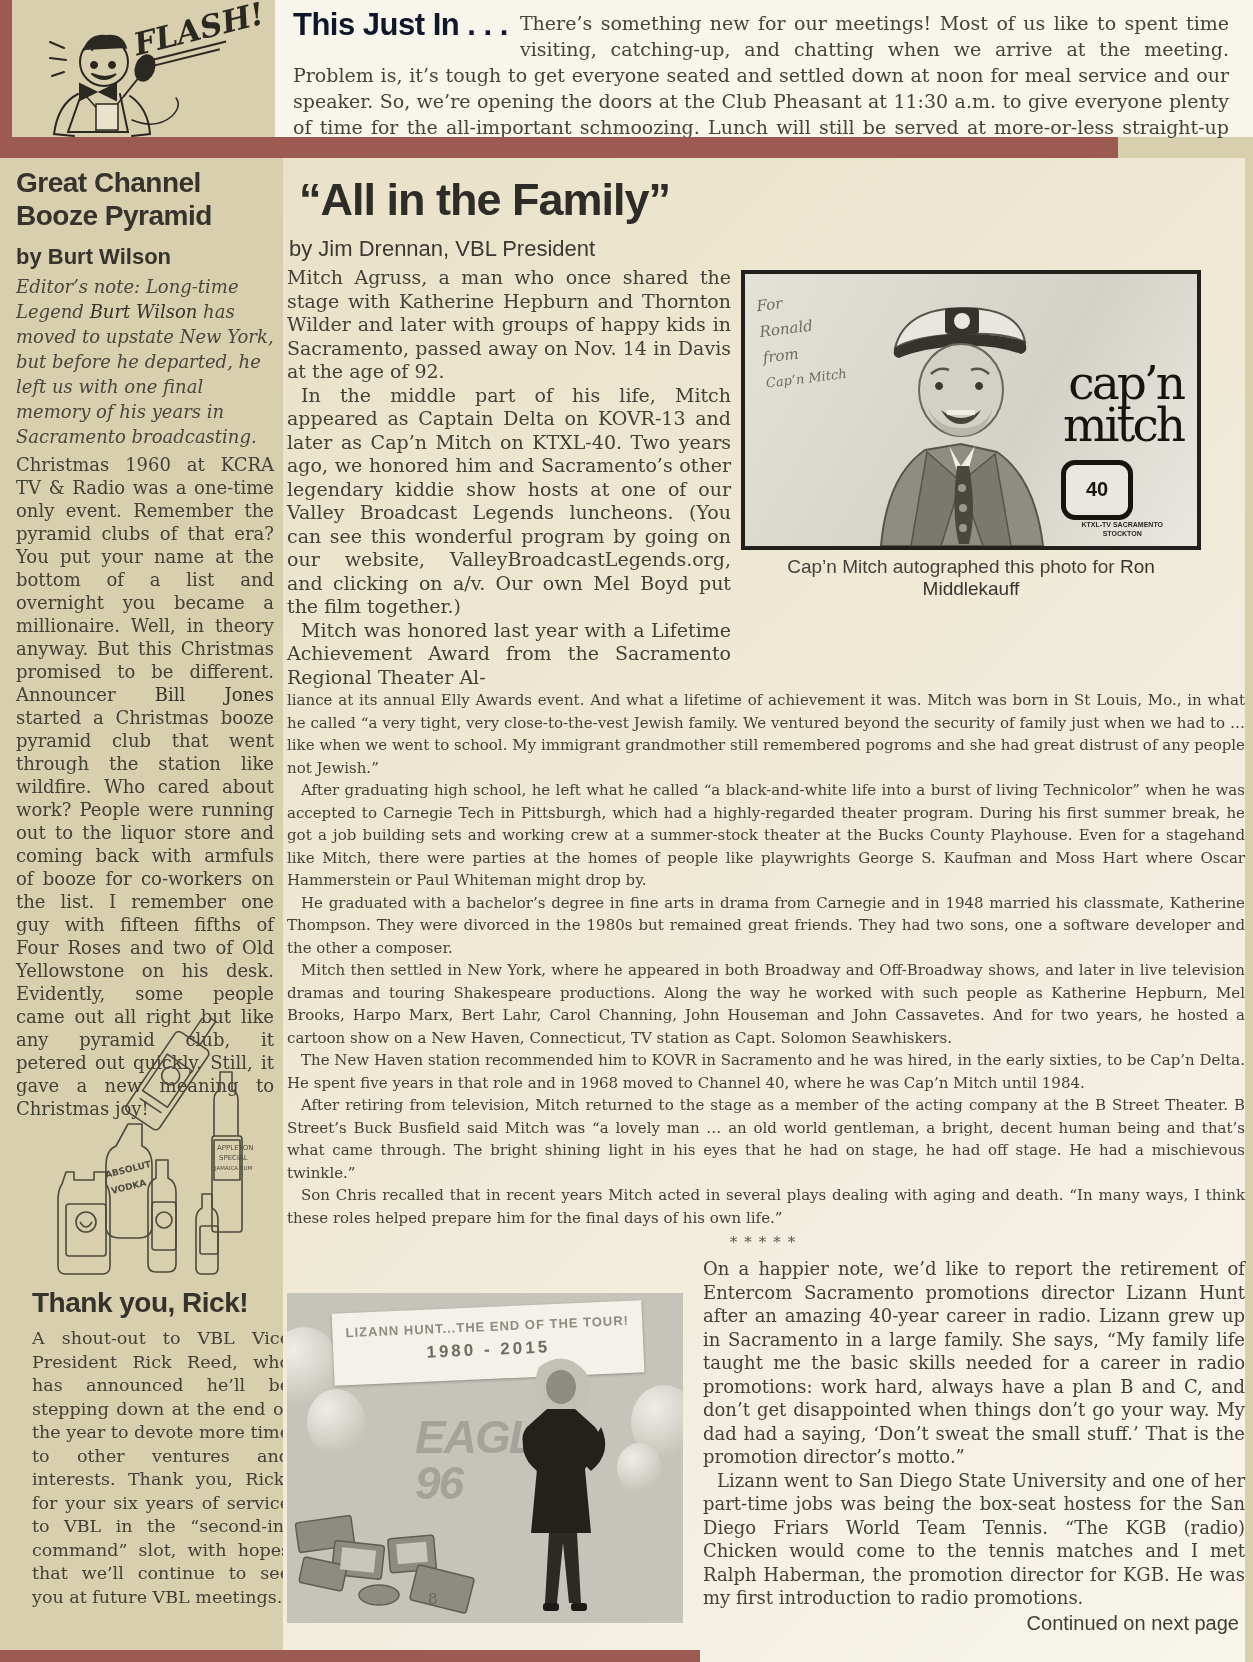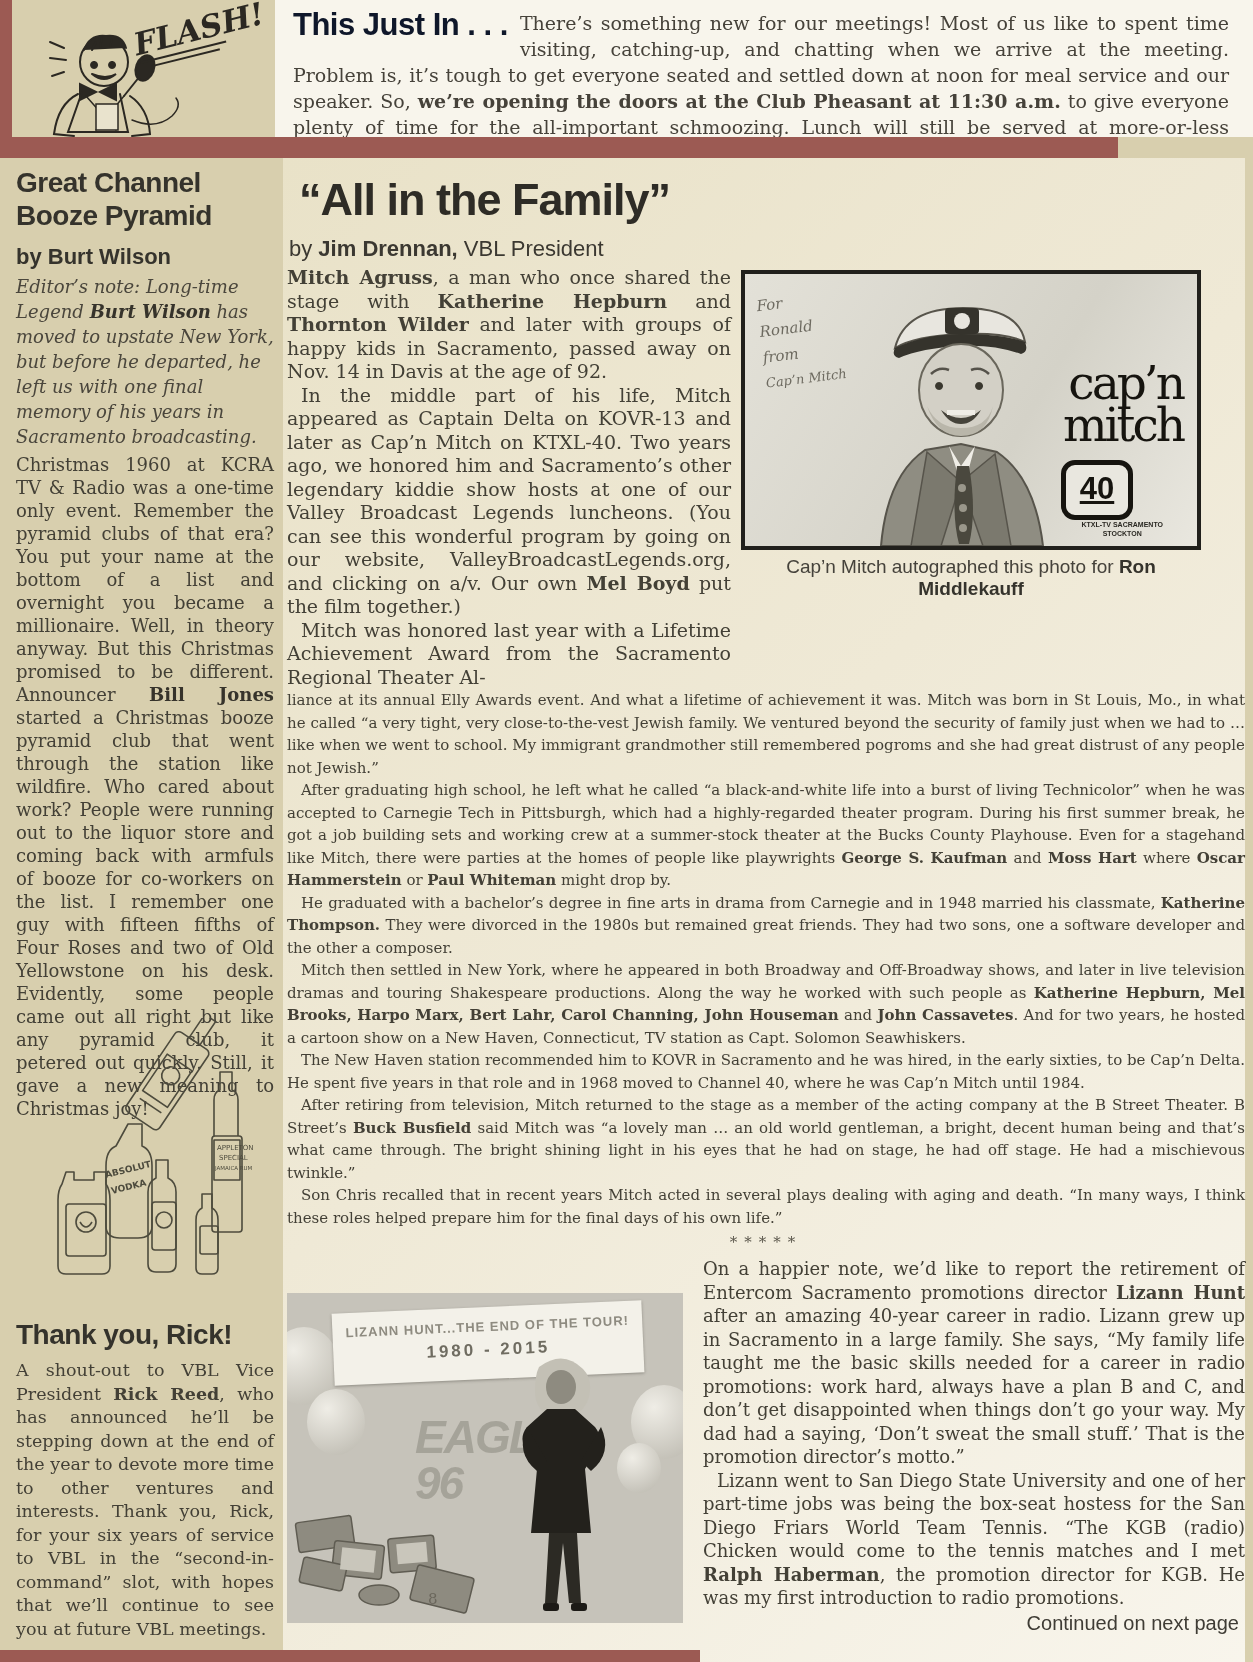--- a/index.html
+++ b/index.html
@@ -19,21 +19,21 @@
   
   .left-col{position:absolute;left:16px;top:166px;width:258px;height:1490px;}
   .left-col h2{margin:0;font-family:"Liberation Sans",sans-serif;font-weight:bold;
                font-size:28px;line-height:33px;color:#35332c;letter-spacing:-0.5px;}
   .lbyline{margin:12px 0 4px 0;font-family:"Liberation Sans",sans-serif;font-weight:bold;
            font-size:22px;color:#35332c;}
   .ednote{margin:2px 0 0 0;font-style:italic;font-size:18px;line-height:25px;color:#4a463c;}
   .lbody{margin:4px 0 0 0;font-size:18px;line-height:23px;text-align:justify;color:#434036;}
   .lbody b,.ednote b{color:#36332b;}
   .bottles{position:absolute;left:38px;top:852px;}
-  .thanks{position:absolute;left:0;top:1120px;width:258px;margin-top:32px;}
+  .thanks{position:absolute;left:16px;top:1120px;width:258px;}
   .thanks p{margin:8px 0 0 0;font-size:17.5px;line-height:23.5px;text-align:justify;color:#434036;}
   
   .main-col{position:absolute;left:283px;top:158px;width:962px;height:1504px;
             background:linear-gradient(135deg,#e9e2c8 0%,#efe9d6 45%,#f8f5ec 100%);
             padding:6px 0 0 4px;box-sizing:border-box;}
   .main-col h1{margin:12px;font-family:"Liberation Sans",sans-serif;font-weight:bold;
                font-size:45px;line-height:48px;color:#2e2c26;letter-spacing:-1px;}
   .byline2{margin:4px 0 2px 2px;font-family:"Liberation Sans",sans-serif;font-size:22px;color:#3b3831;}
   .two-col{display:flex;margin-top:4px;}
   .col1{width:444px;}
@@ -42,21 +42,21 @@
   .photo1{margin:4px 0 0 10px;width:460px;}
   .photo1-inner{position:relative;width:452px;height:272px;border:4px solid #21201c;
                 background:linear-gradient(120deg,#e3e1d8,#d4d2c8 60%,#e9e7df);overflow:hidden;}
   .handwriting{position:absolute;left:16px;top:14px;font-style:italic;font-size:15px;
                line-height:26px;color:#6d6a60;transform:rotate(-7deg);}
   .handwriting div:last-child{font-size:13px;}
   .cm-logo{position:absolute;right:14px;top:88px;text-align:right;font-family:"DejaVu Serif",serif;
            font-weight:normal;font-size:47px;line-height:42px;color:#16140f;letter-spacing:-3px;}
   .badge40{position:absolute;right:64px;top:186px;width:62px;height:50px;border:5px solid #16140f;
            border-radius:14px;text-align:center;font-family:"Liberation Sans",sans-serif;
-           font-weight:bold;font-size:31px;line-height:48px;color:#16140f;background:#e9e7df;text-decoration:underline;}
+           font-weight:bold;font-size:20px;line-height:48px;color:#16140f;background:#e9e7df;}
   .station{position:absolute;right:34px;top:246px;text-align:center;
            font-family:"Liberation Sans",sans-serif;font-size:7px;line-height:9px;
            font-weight:bold;color:#2a2822;}
   figure{margin:0;}
   figcaption{margin-top:6px;font-family:"Liberation Sans",sans-serif;font-size:19px;color:#45423b;
              text-align:center;}
   figcaption b{color:#35332c;}
   .fw{margin:0;font-size:15px;line-height:22.5px;text-align:justify;color:#434036;width:958px;}
   .fw.ind{text-indent:14px;}
   .divider{margin:4px 0 2px 0;text-align:center;font-size:15px;letter-spacing:7px;color:#5c584d;}
@@ -75,21 +75,21 @@
   .eagle span{display:block;font-size:46px;margin:-10px 0 0 70px;}
   .balloon{position:absolute;border-radius:50%;background:radial-gradient(circle at 35% 30%,#efede6,#b9b6ac);}
   .memorabilia{position:absolute;left:6px;bottom:4px;}
   .woman{position:absolute;left:222px;top:60px;}
   .rcol{flex:1;padding-left:14px;padding-top:2px;}
   .rcol p{margin:0;font-size:18px;line-height:23.5px;text-align:justify;color:#434036;}
   .rcol p + p{text-indent:14px;}
   .continued{margin-top:2px;text-align:right;font-family:"Liberation Sans",sans-serif;
              font-size:20px;color:#3f3c35;padding-right:6px;}
   .page-num{position:absolute;left:428px;top:1590px;font-size:15px;color:#6b675c;}
-  b{font-weight:bold;}
+  b{font-weight:normal;}
 </style>
 </head>
 <body>
 
 <div class="page">
 
   <div class="left-strip"></div>
 
   <header class="masthead">
     <div class="flash-art">

